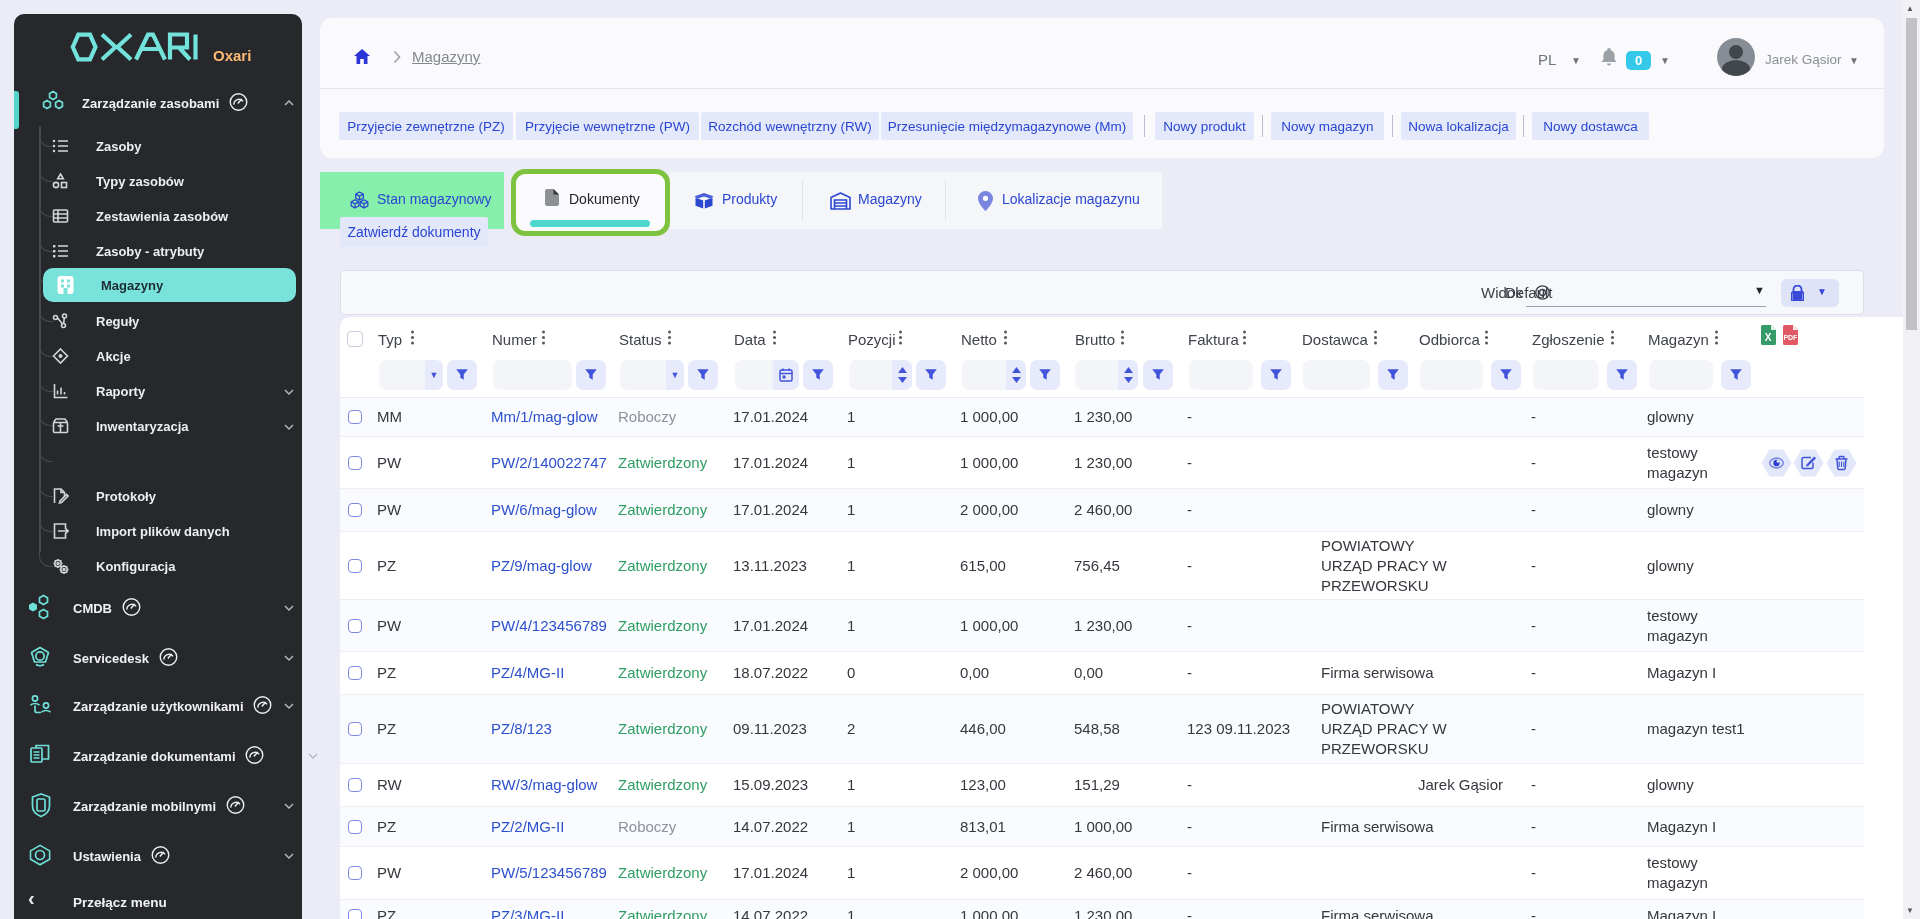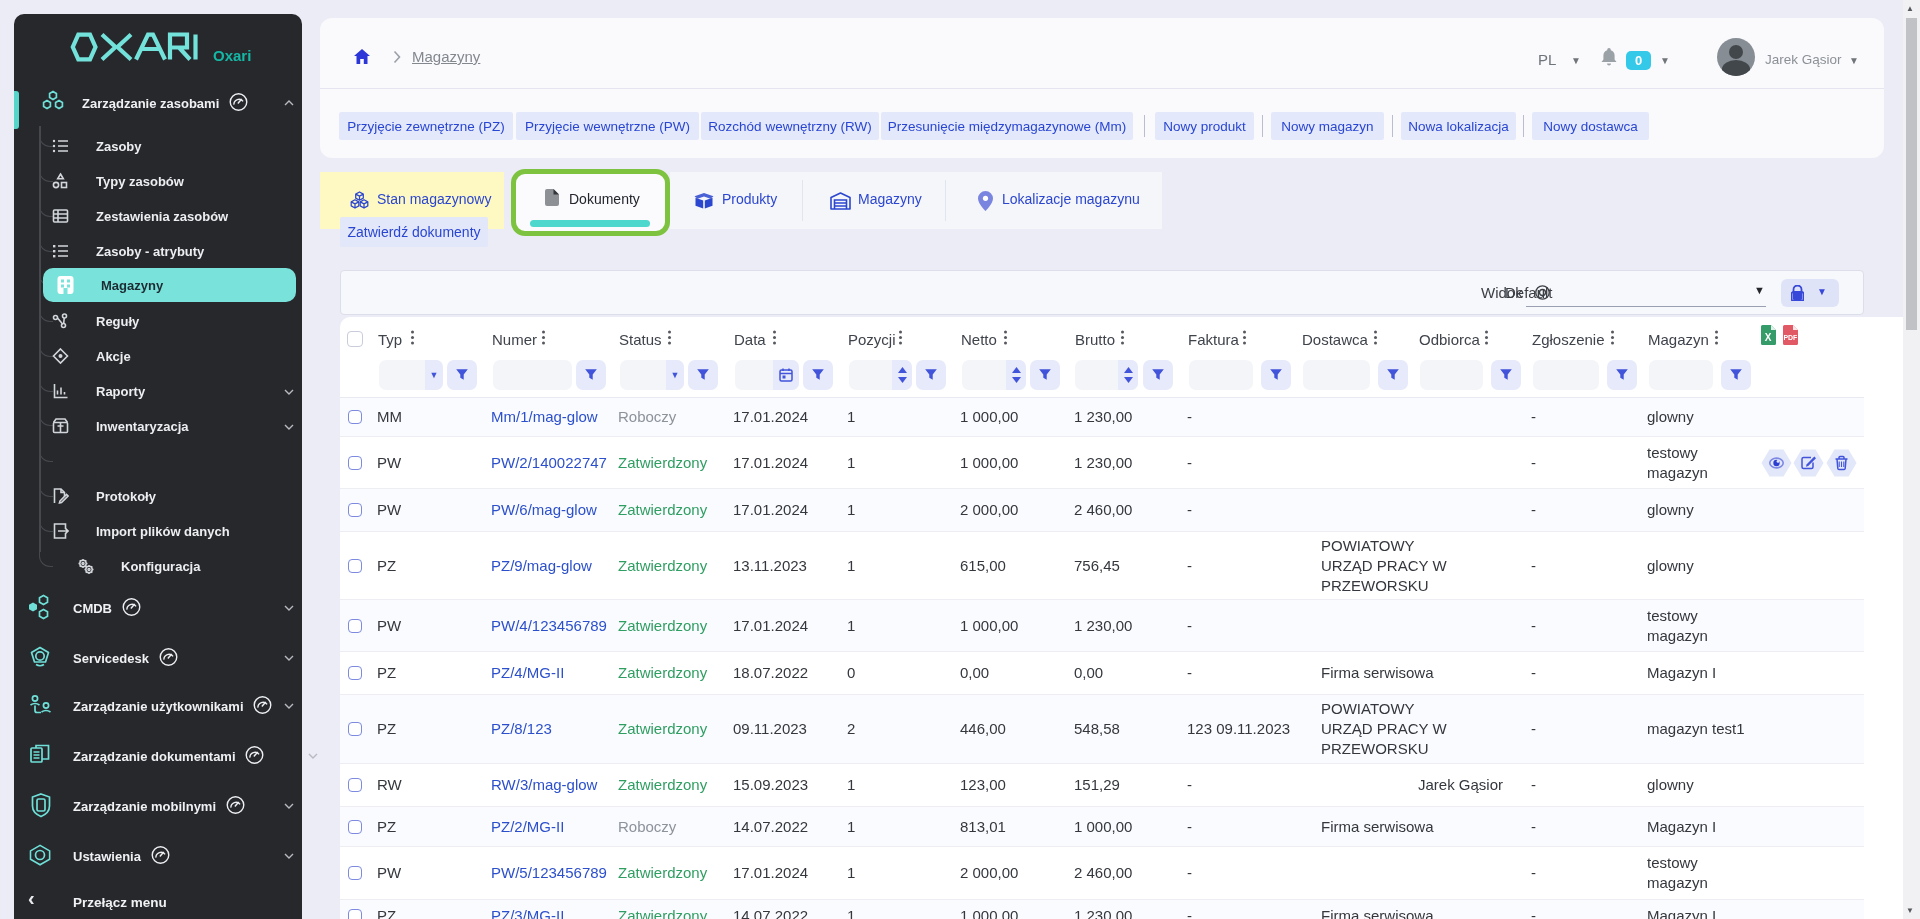--- a/index.html
+++ b/index.html
@@ -44,21 +44,21 @@
     <svg class="abs" style="left:55px;top:18px;" width="135" height="30" viewBox="0 0 135 30">
       <g fill="none" stroke="#72e2da" stroke-width="4.2">
         <path d="M9.3 2.6 H21 L26.5 15 L21 27.4 H9.3 L3.8 15 Z"></path>
         <path d="M33 2.5 L46.5 15 L33 27.5"></path>
         <path d="M62 2.5 L48.5 15 L62 27.5"></path>
         <path d="M67 27.5 L79 2.7 H84 L96 27.5 M73.5 17 H89.5"></path>
         <path d="M101 27.5 V2.5 H118 V15.5 H101 M110 15.5 L121 27.5"></path>
         <path d="M126.5 2.5 V27.5"></path>
       </g>
     </svg>
-    <div class="abs" style="left:199px;top:33px;font-size:15px;font-weight:700;color:#14b8a6;">Oxari</div>
+    <div class="abs" style="left:199px;top:33px;font-size:15px;font-weight:700;color:#fdba74;">Oxari</div>
 
     <div class="abs" style="left:0;top:77px;width:5px;height:38px;background:#56d5cb;border-radius:0 3px 3px 0;"></div>
 
     <div class="treeline" style="top:112px;height:426px;"></div>
     <div class="conn" style="top:117px;"></div>
     <div class="conn" style="top:152px;"></div>
     <div class="conn" style="top:187px;"></div>
     <div class="conn" style="top:222px;"></div>
     <div class="conn" style="top:256px;"></div>
     <div class="conn" style="top:292px;"></div>
@@ -174,21 +174,21 @@
         </svg>
       <div class="t">Protokoły</div>
     </div>
     <div class="mi si" style="top:499.5px;">
       <svg class="icn" style="left:38px;" width="17" height="17" viewBox="0 0 17 17" fill="none" stroke="#d2d5da" stroke-width="1.6">
           <path d="M13.5 10.5 V15.5 H2.5 V1.5 H13.5 V6.5"></path>
           <path d="M6 8.5 H16 M13.5 6 L16 8.5 L13.5 11"></path>
         </svg>
       <div class="t">Import plików danych</div>
     </div>
-    <div class="mi si" style="top:534.5px;margin-left:25px;">
+    <div class="mi si" style="top:534.5px;">
       <svg class="icn" style="left:38px;" width="17" height="17" viewBox="0 0 17 17" fill="none" stroke="#d2d5da" stroke-width="1.5">
           <circle cx="6" cy="6" r="3.2"></circle>
           <circle cx="6" cy="6" r="1"></circle>
           <path d="M6 1.5 V2.8 M6 9.2 V10.5 M1.5 6 H2.8 M9.2 6 H10.5 M2.8 2.8 L3.7 3.7 M8.3 8.3 L9.2 9.2 M9.2 2.8 L8.3 3.7 M3.7 8.3 L2.8 9.2"></path>
           <circle cx="12" cy="12" r="3.2"></circle>
           <circle cx="12" cy="12" r="1"></circle>
           <path d="M12 7.5 V8.8 M12 15.2 V16.5 M7.5 12 H8.8 M15.2 12 H16.5 M8.8 8.8 L9.7 9.7 M14.3 14.3 L15.2 15.2 M15.2 8.8 L14.3 9.7 M9.7 14.3 L8.8 15.2"></path>
         </svg>
       <div class="t">Konfiguracja</div>
     </div>
@@ -322,21 +322,21 @@
     <div class="sep" style="left:824px;top:97px;"></div>
     <div class="btn" style="left:835px;top:94px;width:99px;height:28px;">Nowy produkt</div>
     <div class="sep" style="left:942px;top:97px;"></div>
     <div class="btn" style="left:951px;top:94px;width:113px;height:28px;">Nowy magazyn</div>
     <div class="sep" style="left:1072px;top:97px;"></div>
     <div class="btn" style="left:1081px;top:94px;width:115px;height:28px;">Nowa lokalizacja</div>
     <div class="sep" style="left:1203px;top:97px;"></div>
     <div class="btn" style="left:1212px;top:94px;width:117px;height:28px;">Nowy dostawca</div>
   </div>
 
-  <div class="abs" style="left:320px;top:172px;width:184px;height:57px;background:#fef9c3;">
+  <div class="abs" style="left:320px;top:172px;width:184px;height:57px;background:#86efac;">
     <svg class="abs" style="left:30px;top:19px;" width="19" height="18" viewBox="0 0 19 18" fill="none" stroke="#2b46cf" stroke-width="1.25" stroke-linejoin="round">
         <path d="M9.5 1 L13.3 3.1 V7.1 L9.5 9.2 L5.7 7.1 V3.1 Z M9.5 5.1 V9.2 M5.7 3.1 L9.5 5.1 L13.3 3.1"></path>
         <path d="M5 8.8 L8.8 10.9 V14.9 L5 17 L1.2 14.9 V10.9 Z M5 12.9 V17 M1.2 10.9 L5 12.9 L8.8 10.9"></path>
         <path d="M14 8.8 L17.8 10.9 V14.9 L14 17 L10.2 14.9 V10.9 Z M14 12.9 V17 M10.2 10.9 L14 12.9 L17.8 10.9"></path>
       </svg>
     <div class="abs" style="left:57px;top:19px;font-size:14px;color:#2b46cf;">Stan magazynowy</div>
   </div>
   <div class="abs" style="left:670px;top:172px;width:492px;height:57px;background:#f5f6fa;">
     <div class="abs" style="left:132px;top:8px;width:1px;height:41px;background:#e2e4ef;"></div>
     <div class="abs" style="left:275px;top:8px;width:1px;height:41px;background:#e2e4ef;"></div>

